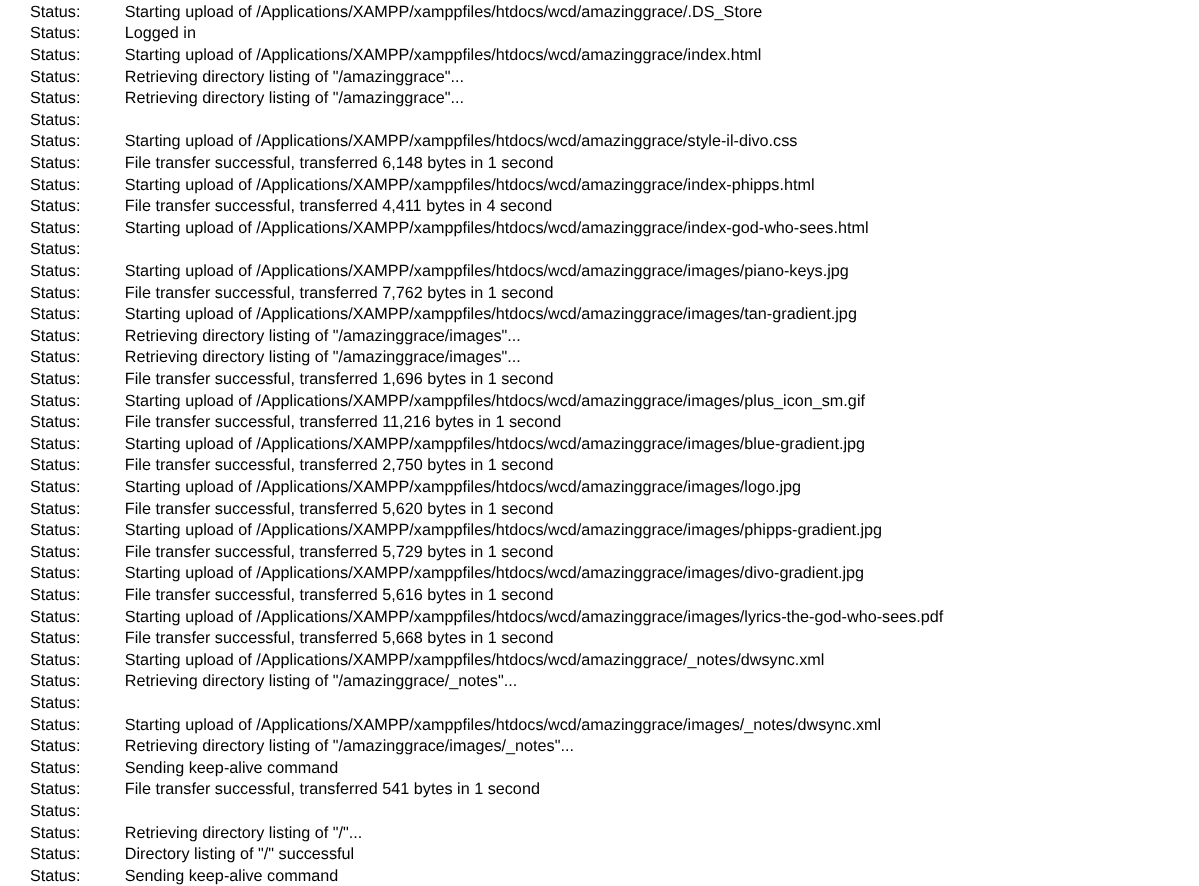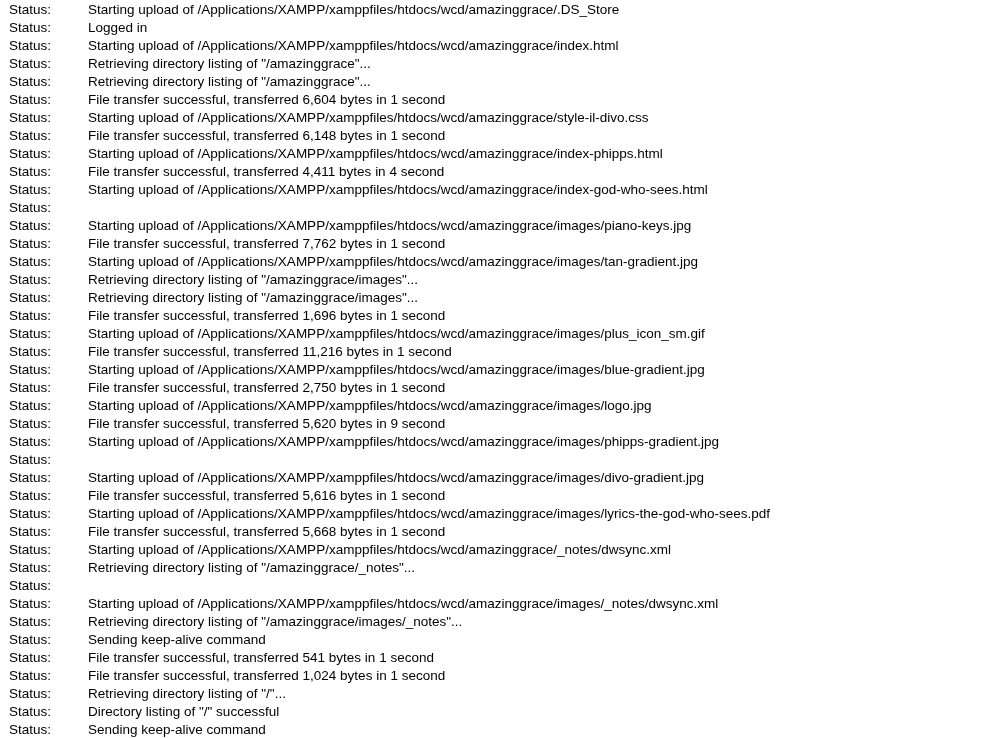--- a/index.html
+++ b/index.html
@@ -12,20 +12,21 @@
     overflow: hidden;
     background: #ffffff;
     font-family: "Liberation Sans", "DejaVu Sans", sans-serif;
   }
   .log-pane {
     width: 100%;
     height: 100%;
     padding-top: 1px;
     box-sizing: border-box;
     overflow: hidden;
+    padding-left: 16px;
   }
   .log-row {
     height: 18px;
     line-height: 18px;
     font-size: 13.5px;
     color: #000000;
     white-space: nowrap;
     display: flex;
     align-items: baseline;
   }
@@ -63,21 +64,20 @@
     <span class="msg">Retrieving directory listing of "/amazinggrace"...</span>
   </div>
 
   <div class="log-row">
     <span class="lbl">Status:</span>
     <span class="msg">Retrieving directory listing of "/amazinggrace"...</span>
   </div>
 
   <div class="log-row">
     <span class="lbl">Status:</span>
-    <span class="msg">File transfer successful, transferred 6,604 bytes in 1 second</span>
   </div>
 
   <div class="log-row">
     <span class="lbl">Status:</span>
     <span class="msg">Starting upload of /Applications/XAMPP/xamppfiles/htdocs/wcd/amazinggrace/style-il-divo.css</span>
   </div>
 
   <div class="log-row">
     <span class="lbl">Status:</span>
     <span class="msg">File transfer successful, transferred 6,148 bytes in 1 second</span>
@@ -152,30 +152,31 @@
     <span class="msg">File transfer successful, transferred 2,750 bytes in 1 second</span>
   </div>
 
   <div class="log-row">
     <span class="lbl">Status:</span>
     <span class="msg">Starting upload of /Applications/XAMPP/xamppfiles/htdocs/wcd/amazinggrace/images/logo.jpg</span>
   </div>
 
   <div class="log-row">
     <span class="lbl">Status:</span>
-    <span class="msg">File transfer successful, transferred 5,620 bytes in 9 second</span>
+    <span class="msg">File transfer successful, transferred 5,620 bytes in 1 second</span>
   </div>
 
   <div class="log-row">
     <span class="lbl">Status:</span>
     <span class="msg">Starting upload of /Applications/XAMPP/xamppfiles/htdocs/wcd/amazinggrace/images/phipps-gradient.jpg</span>
   </div>
 
   <div class="log-row">
     <span class="lbl">Status:</span>
+    <span class="msg">File transfer successful, transferred 5,729 bytes in 1 second</span>
   </div>
 
   <div class="log-row">
     <span class="lbl">Status:</span>
     <span class="msg">Starting upload of /Applications/XAMPP/xamppfiles/htdocs/wcd/amazinggrace/images/divo-gradient.jpg</span>
   </div>
 
   <div class="log-row">
     <span class="lbl">Status:</span>
     <span class="msg">File transfer successful, transferred 5,616 bytes in 1 second</span>
@@ -220,21 +221,20 @@
     <span class="msg">Sending keep-alive command</span>
   </div>
 
   <div class="log-row">
     <span class="lbl">Status:</span>
     <span class="msg">File transfer successful, transferred 541 bytes in 1 second</span>
   </div>
 
   <div class="log-row">
     <span class="lbl">Status:</span>
-    <span class="msg">File transfer successful, transferred 1,024 bytes in 1 second</span>
   </div>
 
   <div class="log-row">
     <span class="lbl">Status:</span>
     <span class="msg">Retrieving directory listing of "/"...</span>
   </div>
 
   <div class="log-row">
     <span class="lbl">Status:</span>
     <span class="msg">Directory listing of "/" successful</span>

